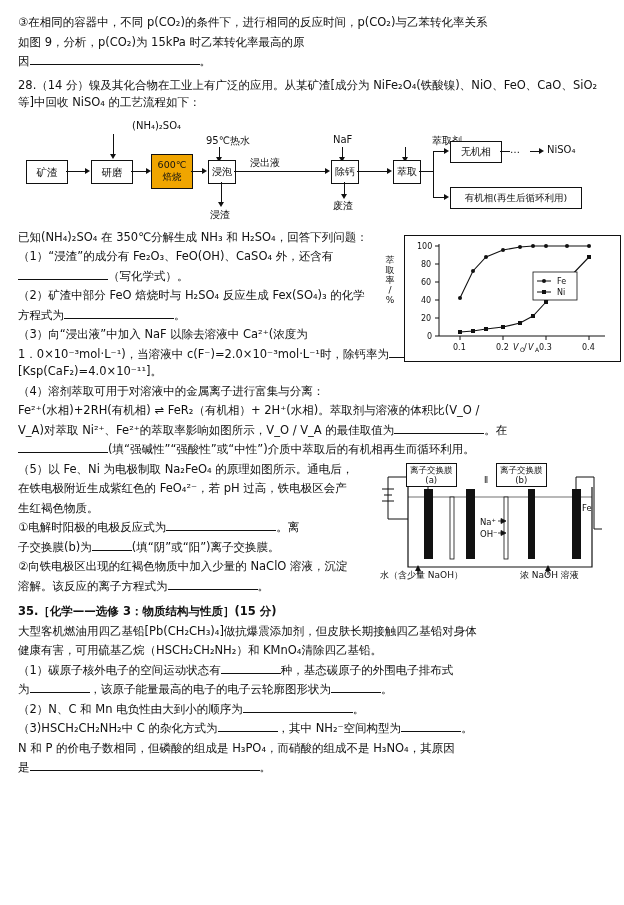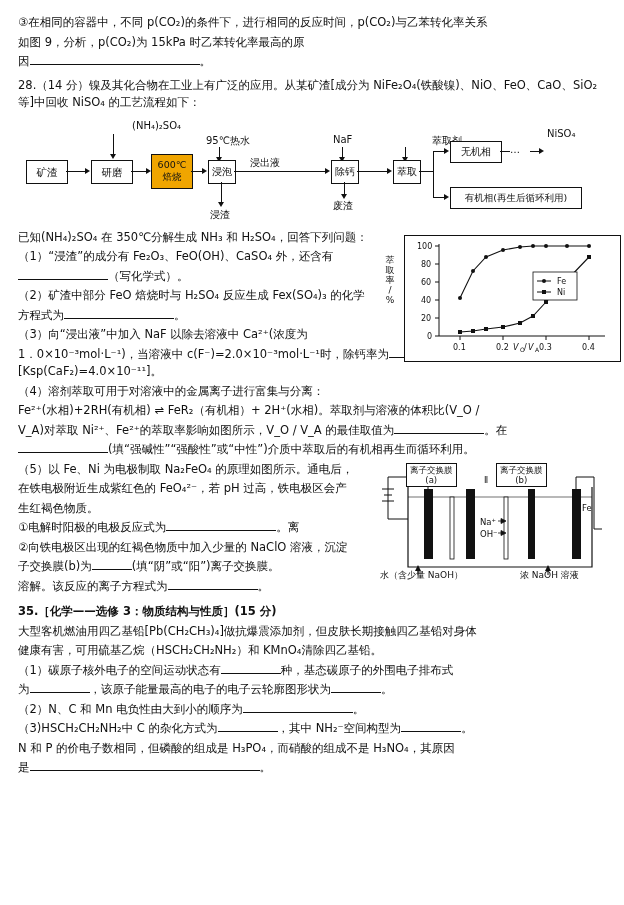--- a/index.html
+++ b/index.html
@@ -99,21 +99,21 @@
     <div class="hline" style="left:415px;top:77px;width:12px;"></div>
         <div class="arrow-r" style="left:426px;top:74px;"></div>
 
     <div class="box" style="left:432px;top:21px;width:50px;height:20px;font-size:10px;">无机相</div>
     <div class="box" style="left:432px;top:67px;width:130px;height:20px;font-size:9.5px;">有机相(再生后循环利用)</div>
 
     <div class="hline" style="left:482px;top:31px;width:10px;"></div>
     <div class="lbl" style="left:492px;top:24px;">…</div>
     <div class="hline" style="left:512px;top:31px;width:10px;"></div>
         <div class="arrow-r" style="left:521px;top:28px;"></div>
-    <div class="lbl" style="left:529px;top:8px;">NiSO₄</div>
+    <div class="lbl" style="left:529px;top:24px;">NiSO₄</div>
   </div>
 
   <div style="position:relative;">
 
     <div style="position:absolute;right:0px;top:6px;width:230px;">
       <div style="position:relative;margin-left:26px;">
         <div class="axis-y-label">
           萃<br>取<br>率<br>/<br>%
         </div>
         <div class="chartwrap">
@@ -287,24 +287,24 @@
       <div style="position:absolute;left:140px;top:102px;font-size:9px;">浓 NaOH 溶液</div>
     </div>
 
     <div style="width:370px;">
       <p class="ln">（5）以 Fe、Ni 为电极制取 Na₂FeO₄ 的原理如图所示。通电后，</p>
       <p class="ln">在铁电极附近生成紫红色的 FeO₄²⁻，若 pH 过高，铁电极区会产</p>
       <p class="ln">生红褐色物质。</p>
       <p class="ln">
         <span>①电解时阳极的电极反应式为</span><span class="u u110"></span><span>。离</span>
       </p>
+      <p class="ln">
+        <span>子交换膜(b)为</span><span class="u u40"></span><span>(填“阴”或“阳”)离子交换膜。</span>
+      </p>
       <p class="ln">②向铁电极区出现的红褐色物质中加入少量的 NaClO 溶液，沉淀</p>
-      <p class="ln">
-        <span>子交换膜(b)为</span><span class="u u40"></span><span>(填“阴”或“阳”)离子交换膜。</span>
-      </p>
       <p class="ln">
         <span>溶解。该反应的离子方程式为</span><span class="u u90"></span><span>。</span>
       </p>
     </div>
   </div>
 
   <p class="ln sec-title" style="margin-top:8px;">35.［化学——选修 3：物质结构与性质］(15 分)</p>
   <p class="ln">大型客机燃油用四乙基铅[Pb(CH₂CH₃)₄]做抗爆震添加剂，但皮肤长期接触四乙基铅对身体</p>
   <p class="ln">健康有害，可用硫基乙烷（HSCH₂CH₂NH₂）和 KMnO₄清除四乙基铅。</p>
   <p class="ln">

